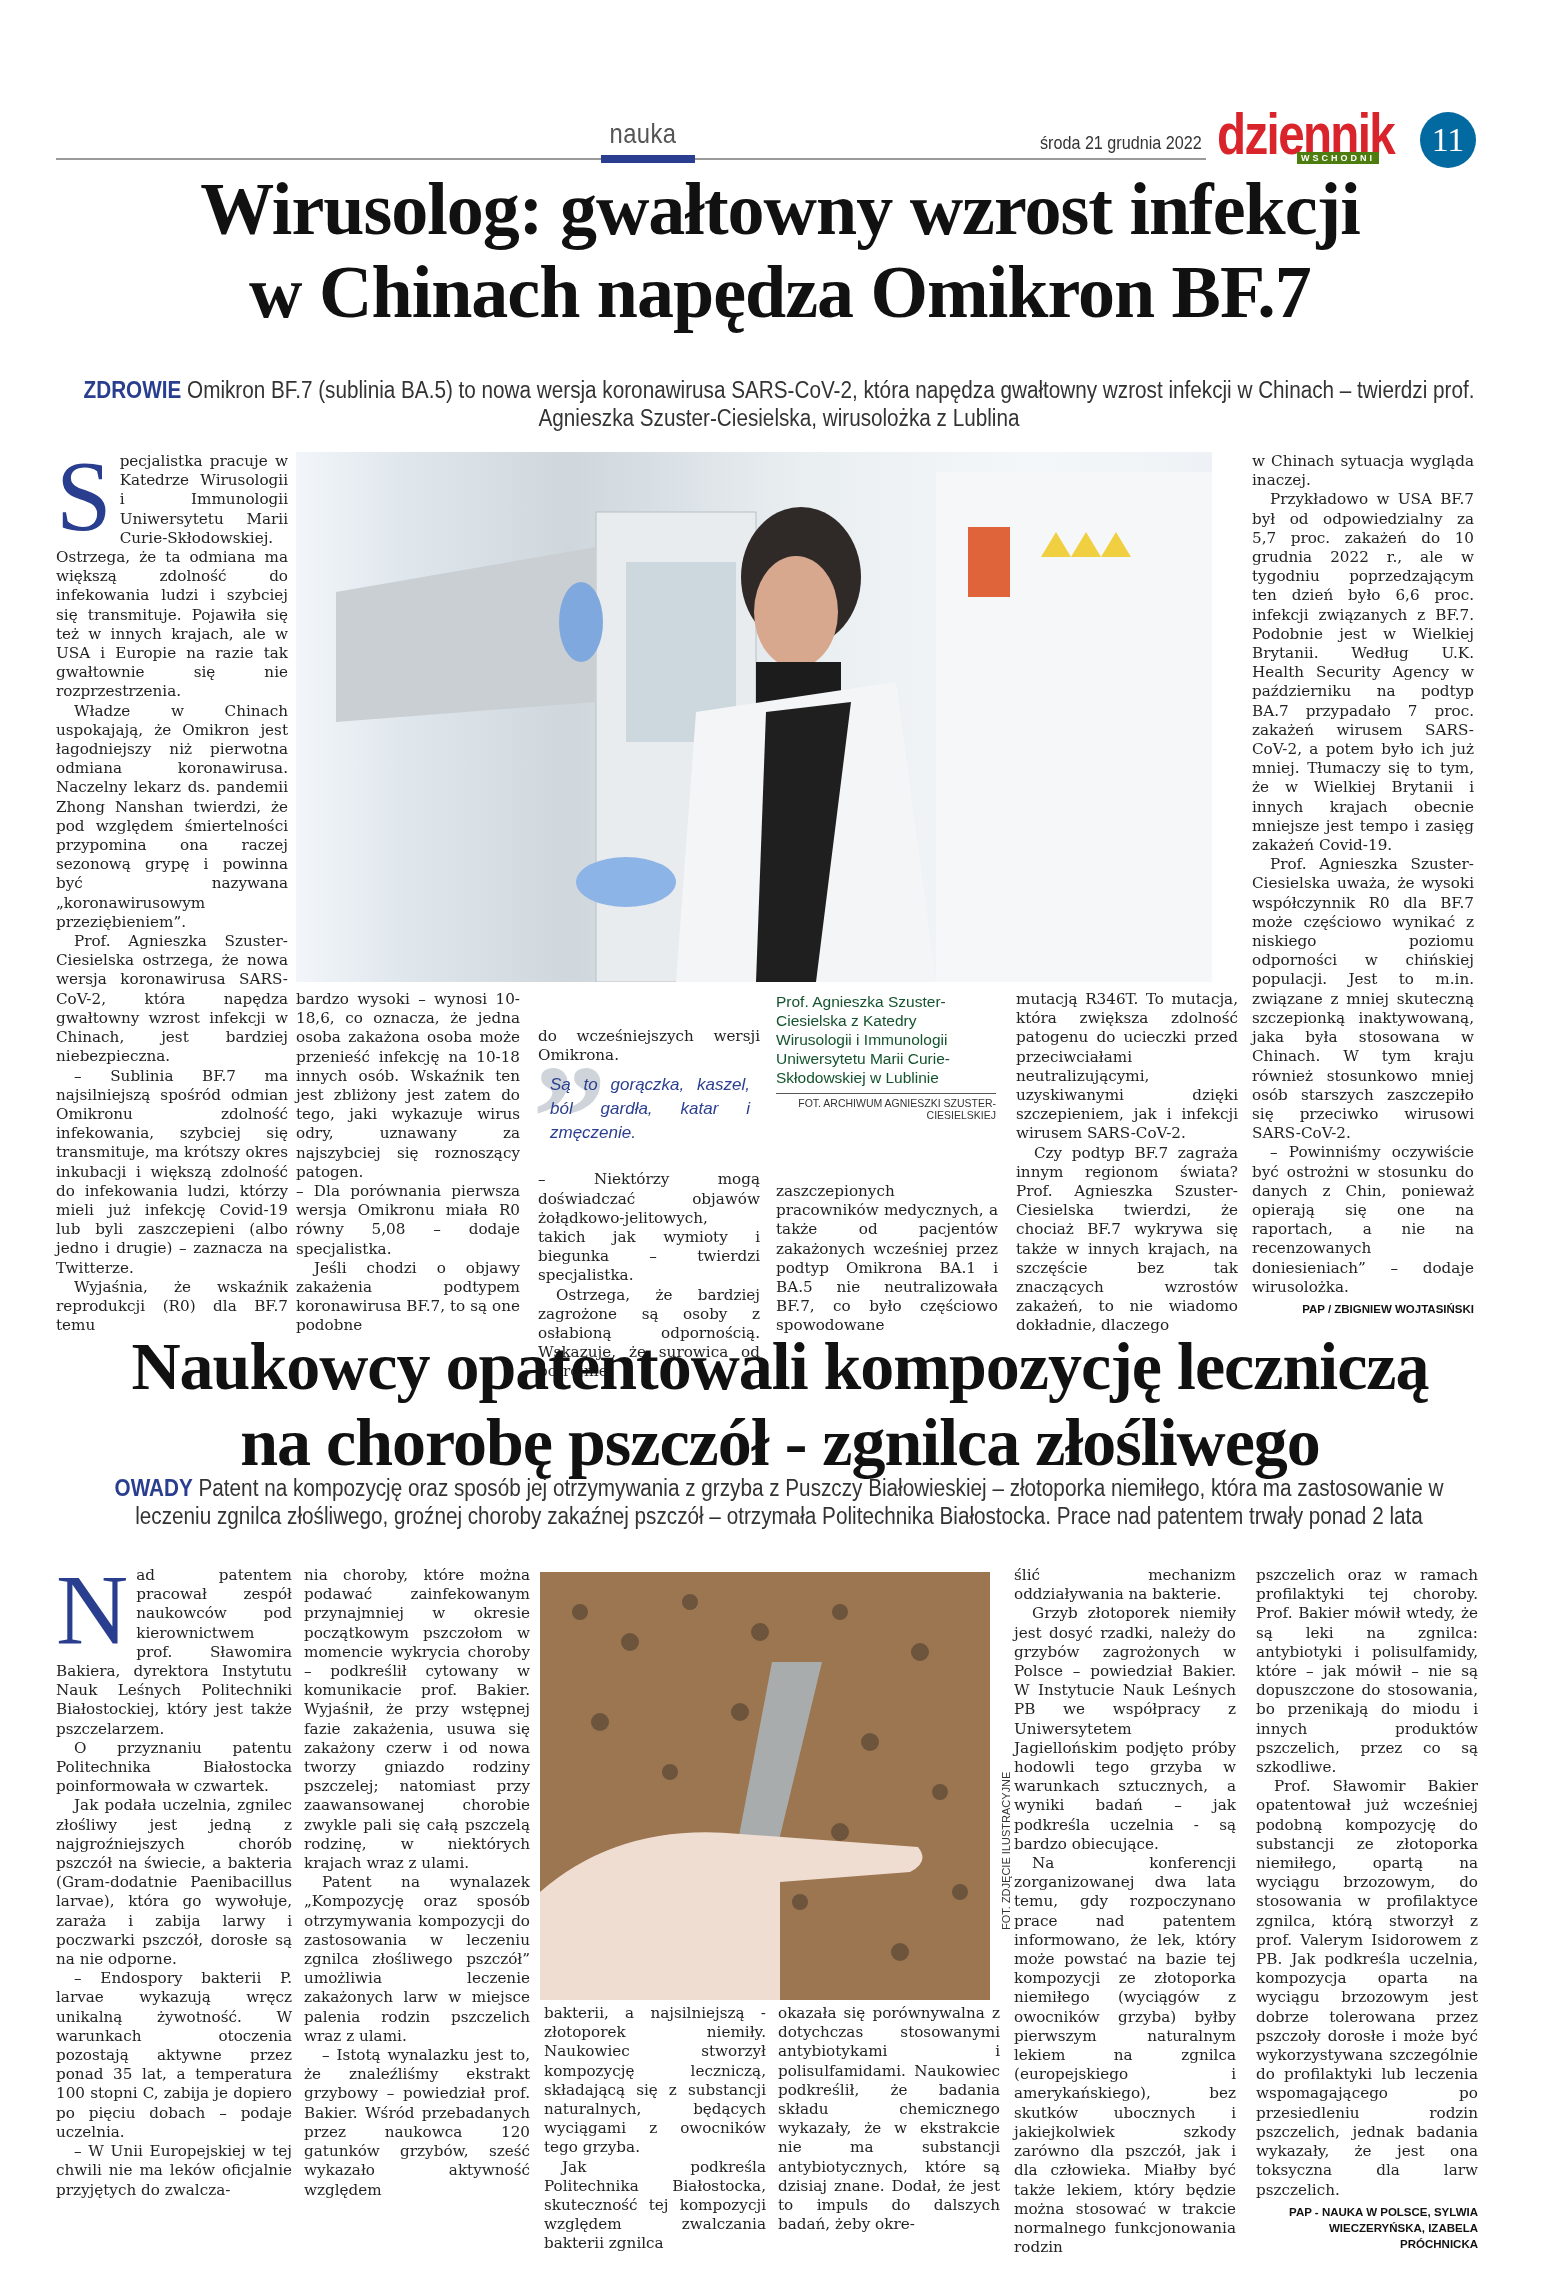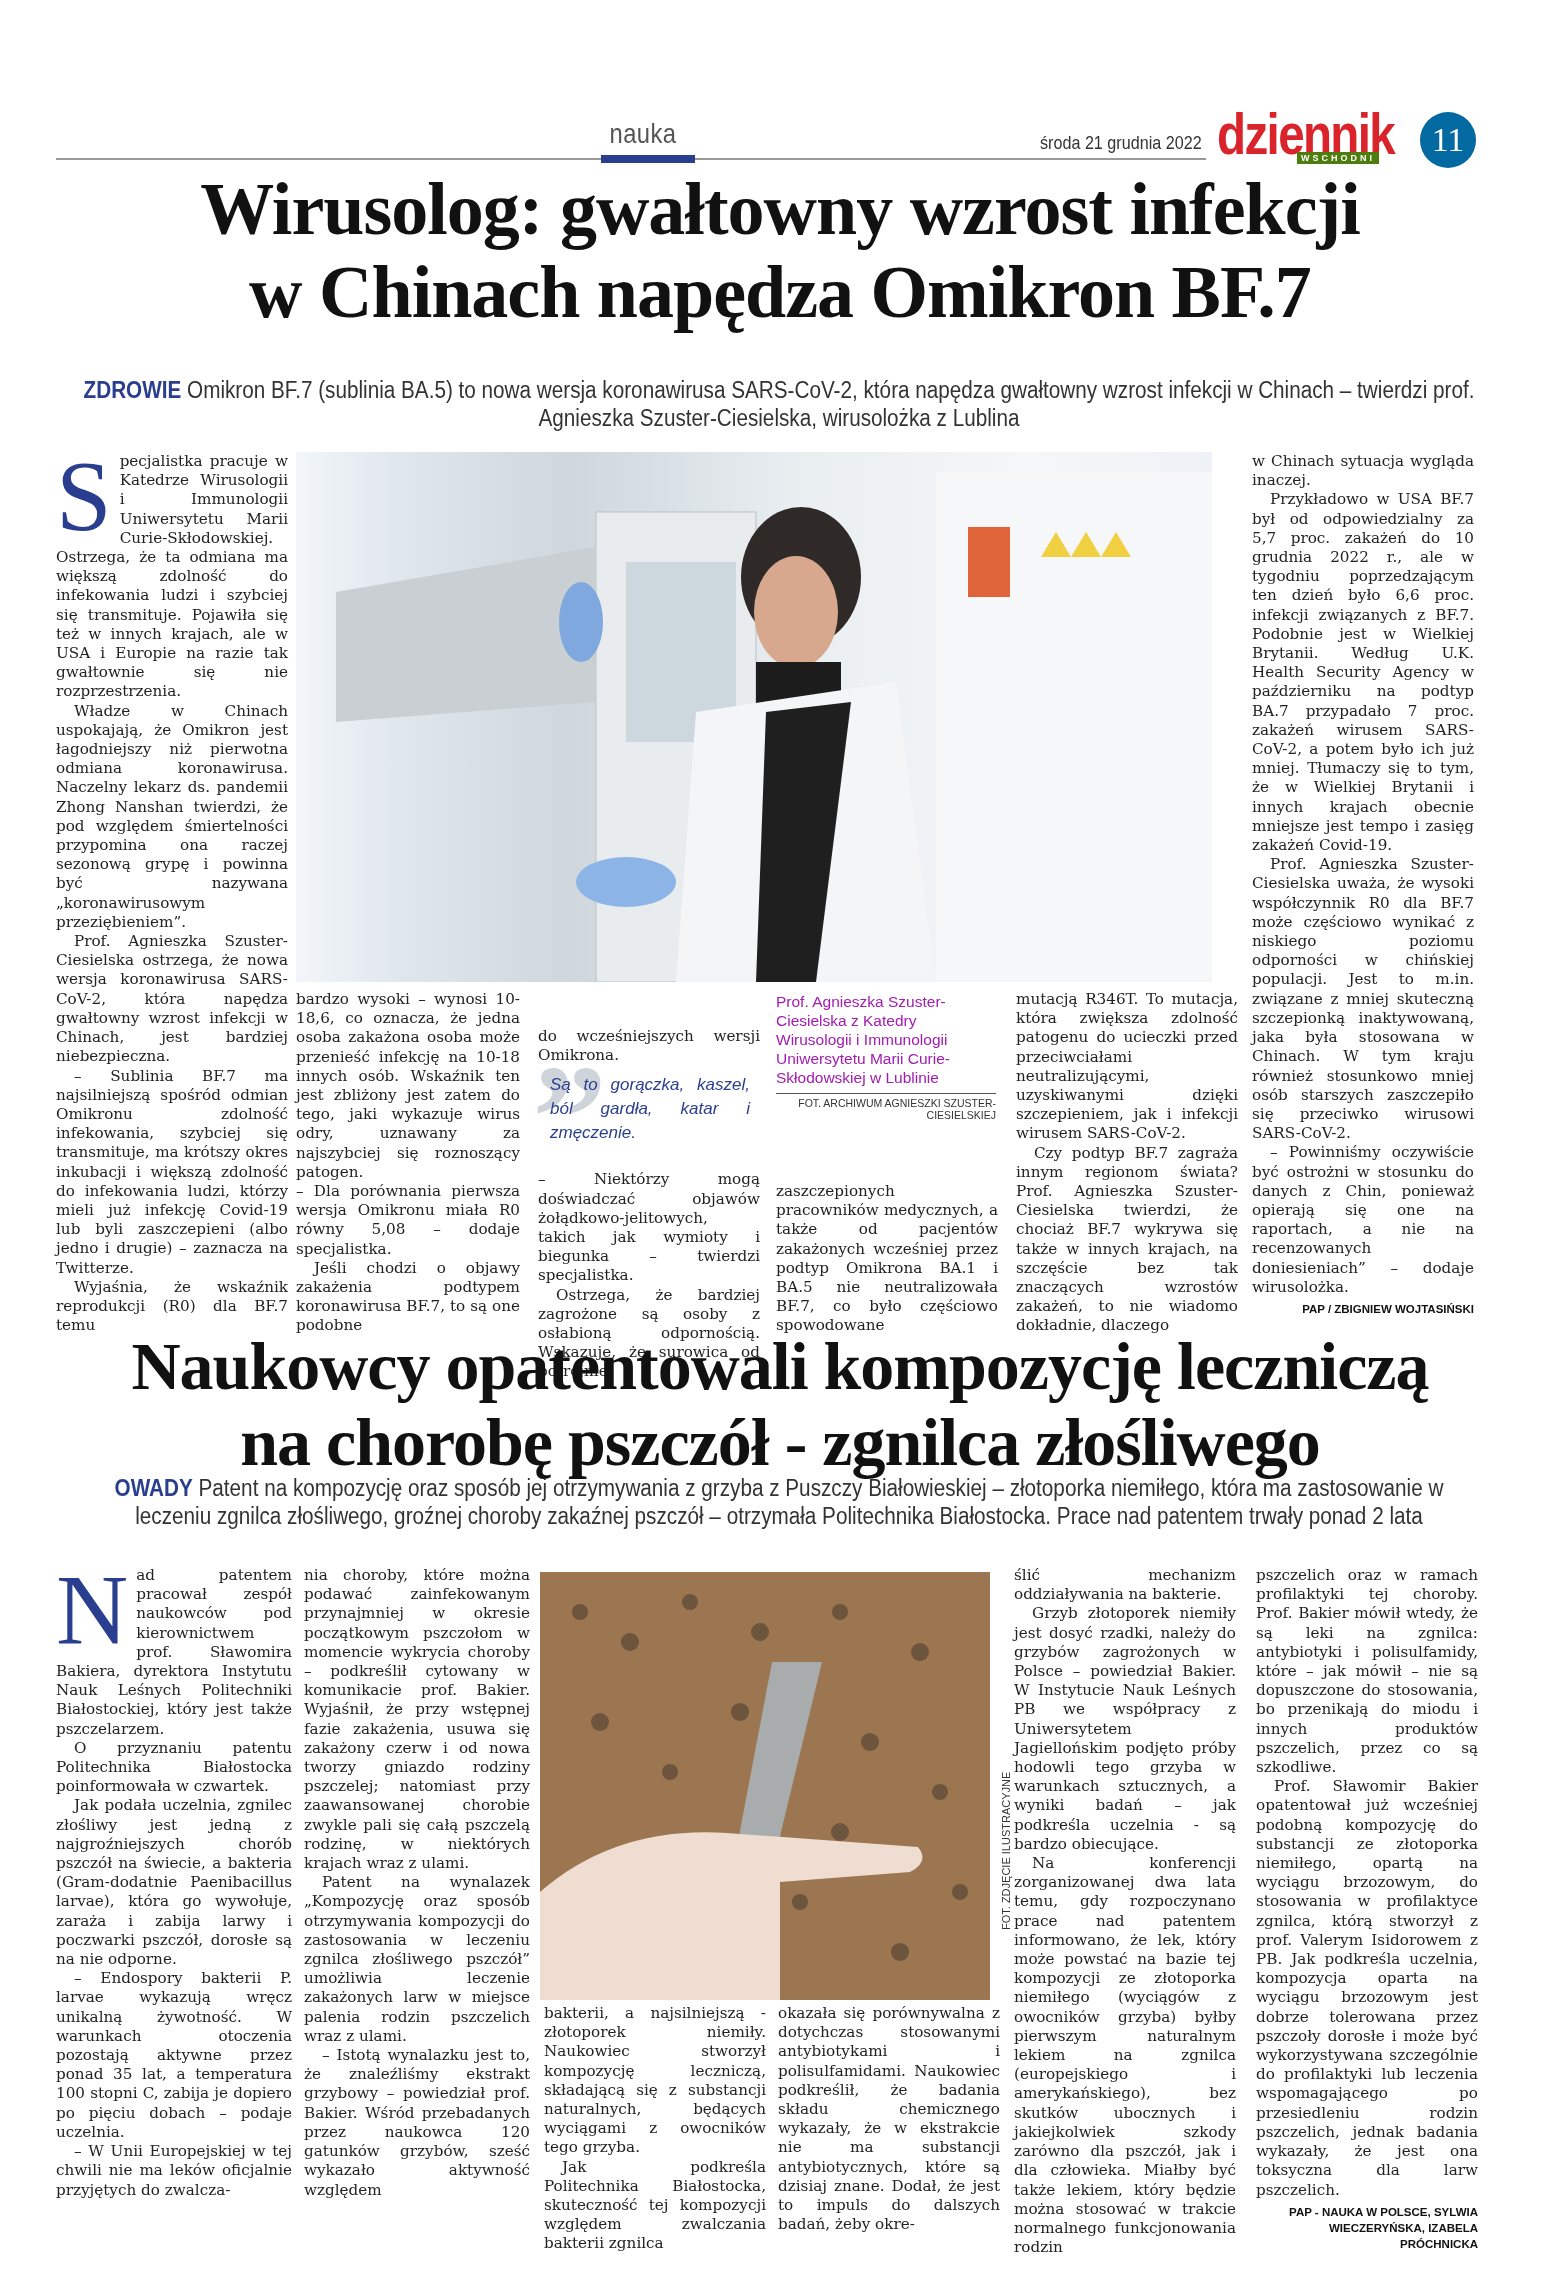--- a/index.html
+++ b/index.html
@@ -21,21 +21,21 @@
   .lead .kicker{color:#2a3e8f;font-weight:bold;}
   .lead1{left:0px;top:376px;width:1558px;}
   .lead2{left:0px;top:1474px;width:1558px;}
   
   .col{font-family:"DejaVu Serif",serif;font-size:15.2px;line-height:19.2px;text-align:justify;color:#222;hyphens:auto;}
   .col p{margin:0;text-indent:18px;}
   .col p.noind{text-indent:0;}
   .dropcap{float:left;font-family:"Liberation Serif",serif;color:#2a3e8f;font-size:100px;line-height:80px;margin:4px 8px 0 0;}
   .photo{overflow:hidden;}
   .photo-lab{left:296px;top:452px;width:916px;height:530px;background:linear-gradient(90deg,#f2f6fa 0%,#dfe6ec 12%,#cfd7dd 30%,#e9eef1 55%,#f4f7f9 80%,#eef2f6 100%);}
-  .caption{font-family:"Liberation Sans",sans-serif;font-size:15.5px;line-height:19px;color:#a21caf;}
+  .caption{font-family:"Liberation Sans",sans-serif;font-size:15.5px;line-height:19px;color:#14532d;}
   .credit{font-family:"Liberation Sans",sans-serif;font-size:10.5px;color:#333;text-align:right;line-height:12px;}
   .quote{font-family:"Liberation Sans",sans-serif;font-style:italic;color:#2a3e8f;font-size:17px;line-height:24px;}
   .quote-mark{font-family:"Liberation Serif",serif;color:#cfd4da;font-size:150px;line-height:120px;font-weight:bold;}
   .byline{font-family:"Liberation Sans",sans-serif;font-weight:bold;font-size:11.5px;color:#111;text-align:right;line-height:16px;}
   .photo-bees{left:540px;top:1572px;width:450px;height:428px;background:radial-gradient(circle at 60% 45%,#a47a4c 0%,#8a6a48 40%,#6e5844 70%,#51473f 100%);}
   .photo-credit-v{left:1000px;top:1930px;transform:rotate(-90deg);transform-origin:left top;font-family:"Liberation Sans",sans-serif;font-size:11px;color:#333;white-space:nowrap;}
 </style>
 </head>
 <body>
 

